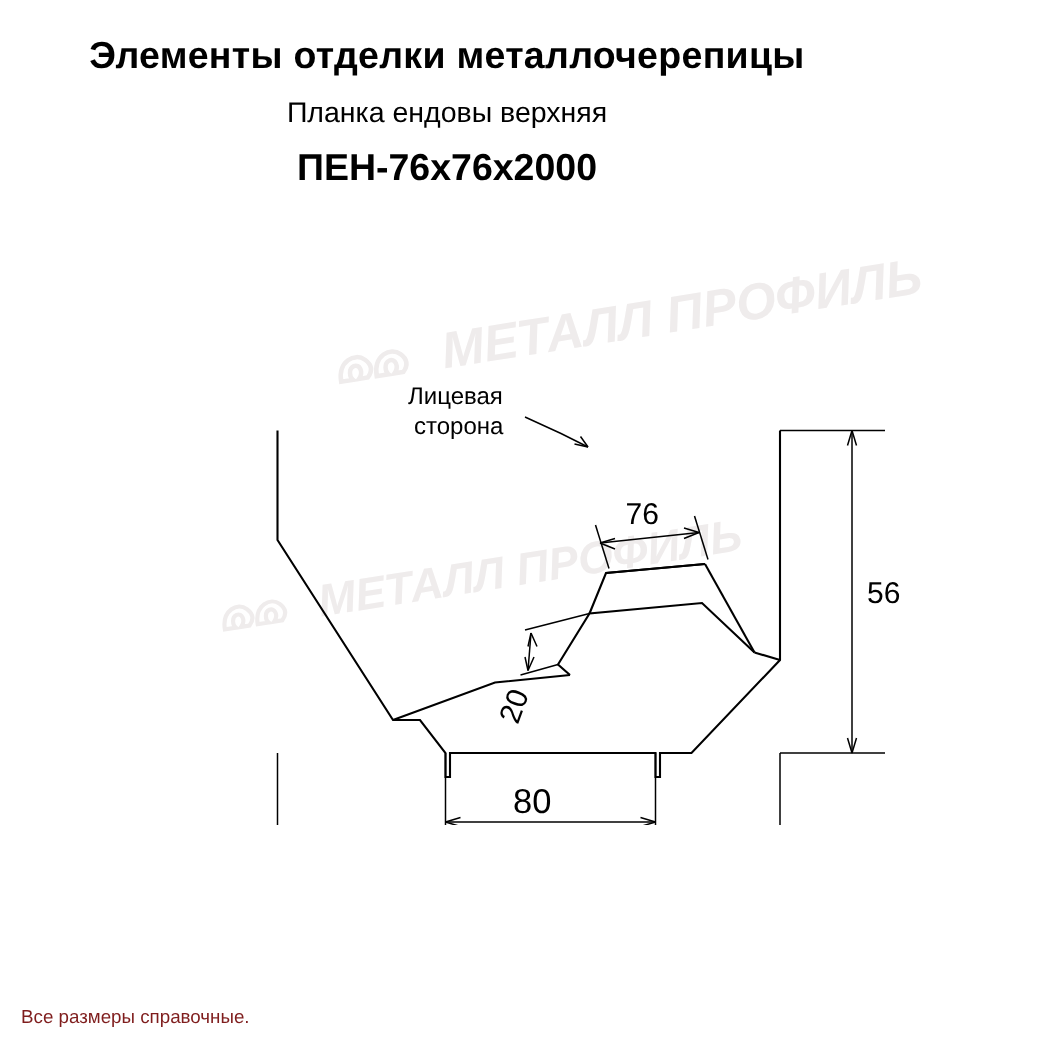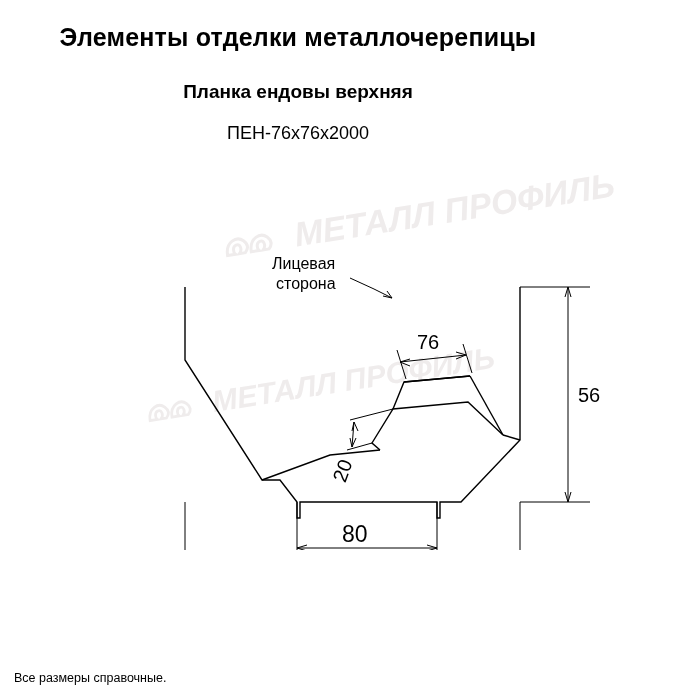--- a/index.html
+++ b/index.html
@@ -27,28 +27,28 @@
     text-align: center;
   }
   .main-title {
     font-size: 25px;
     font-weight: bold;
     letter-spacing: 0.2px;
     line-height: 1.2;
   }
   .sub-title {
     font-size: 19px;
+    font-weight: normal;
+    margin-top: 12px;
+    line-height: 1.25;
+  }
+  .code-title {
+    font-size: 25px;
     font-weight: bold;
-    margin-top: 28px;
-    line-height: 1.25;
-  }
-  .code-title {
-    font-size: 18px;
-    font-weight: normal;
-    margin-top: 18px;
+    margin-top: 9px;
     line-height: 1.25;
   }
   .drawing-area {
     position: absolute;
     top: 150px;
     left: 0;
     width: 700px;
     height: 400px;
   }
   .drawing-area svg {
@@ -79,21 +79,21 @@
     display: inline-block;
     margin-right: 8px;
     vertical-align: -4px;
   }
   .footer {
     position: absolute;
     left: 14px;
     bottom: 12px;
     font-size: 12.5px;
     line-height: 1.6;
-    color: #000000;
+    color: #7f1d1d;
   }
   .footer div {
     white-space: nowrap;
   }
   text {
     font-family: "Liberation Sans", sans-serif;
     fill: #000000;
   }
 </style>
 </head>

